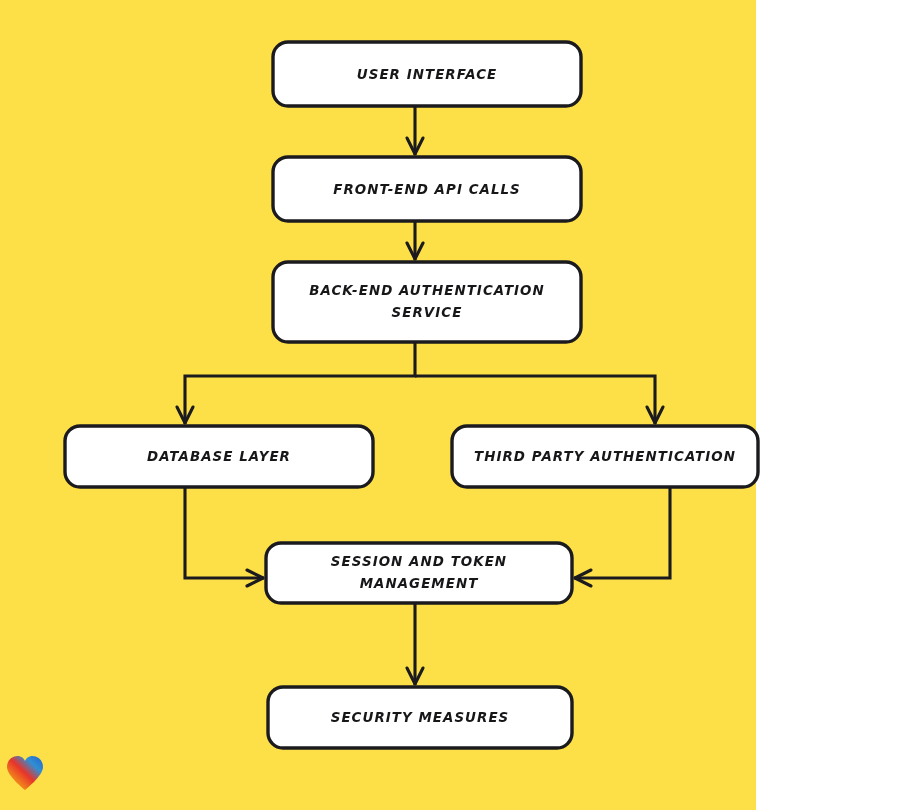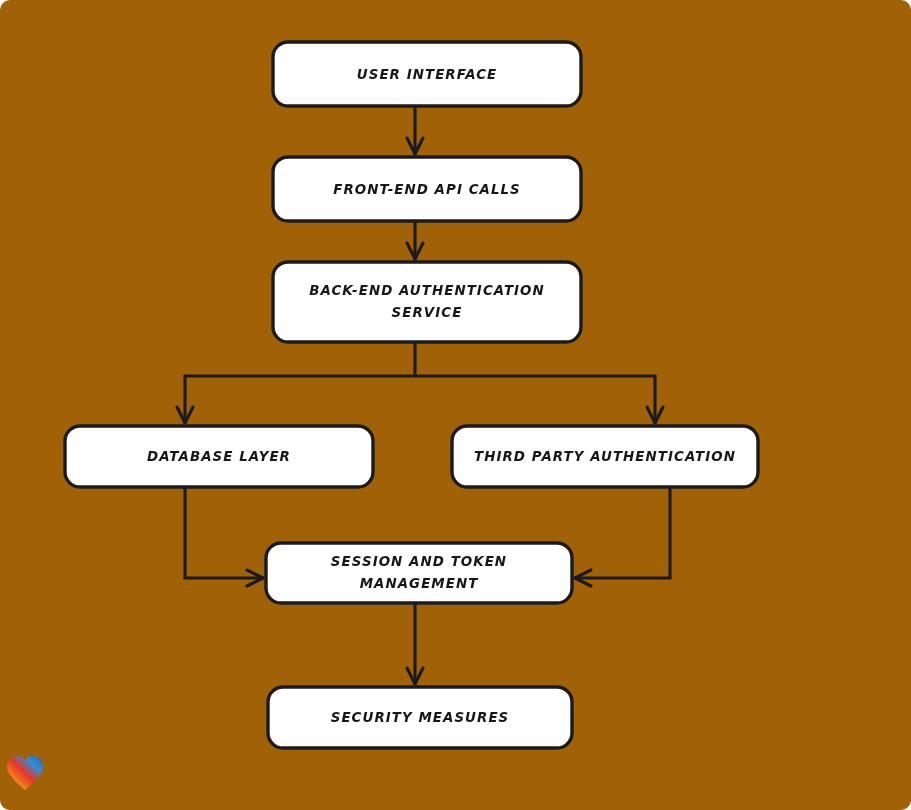--- a/index.html
+++ b/index.html
@@ -9,24 +9,23 @@
     background: #ffffff;
   }
   body {
     width: 911px;
     height: 810px;
     overflow: hidden;
     font-family: "DejaVu Sans", sans-serif;
   }
   #canvas {
     position: relative;
-    width: 911px;
+    width: 756px;
     height: 810px;
-    background: #a16207;
-    border-radius: 10px;
+    background: #fde047;
   }
   svg#flow {
     position: absolute;
     top: 0;
     left: 0;
     width: 911px;
     height: 810px;
     display: block;
   }
   .node-rect {

